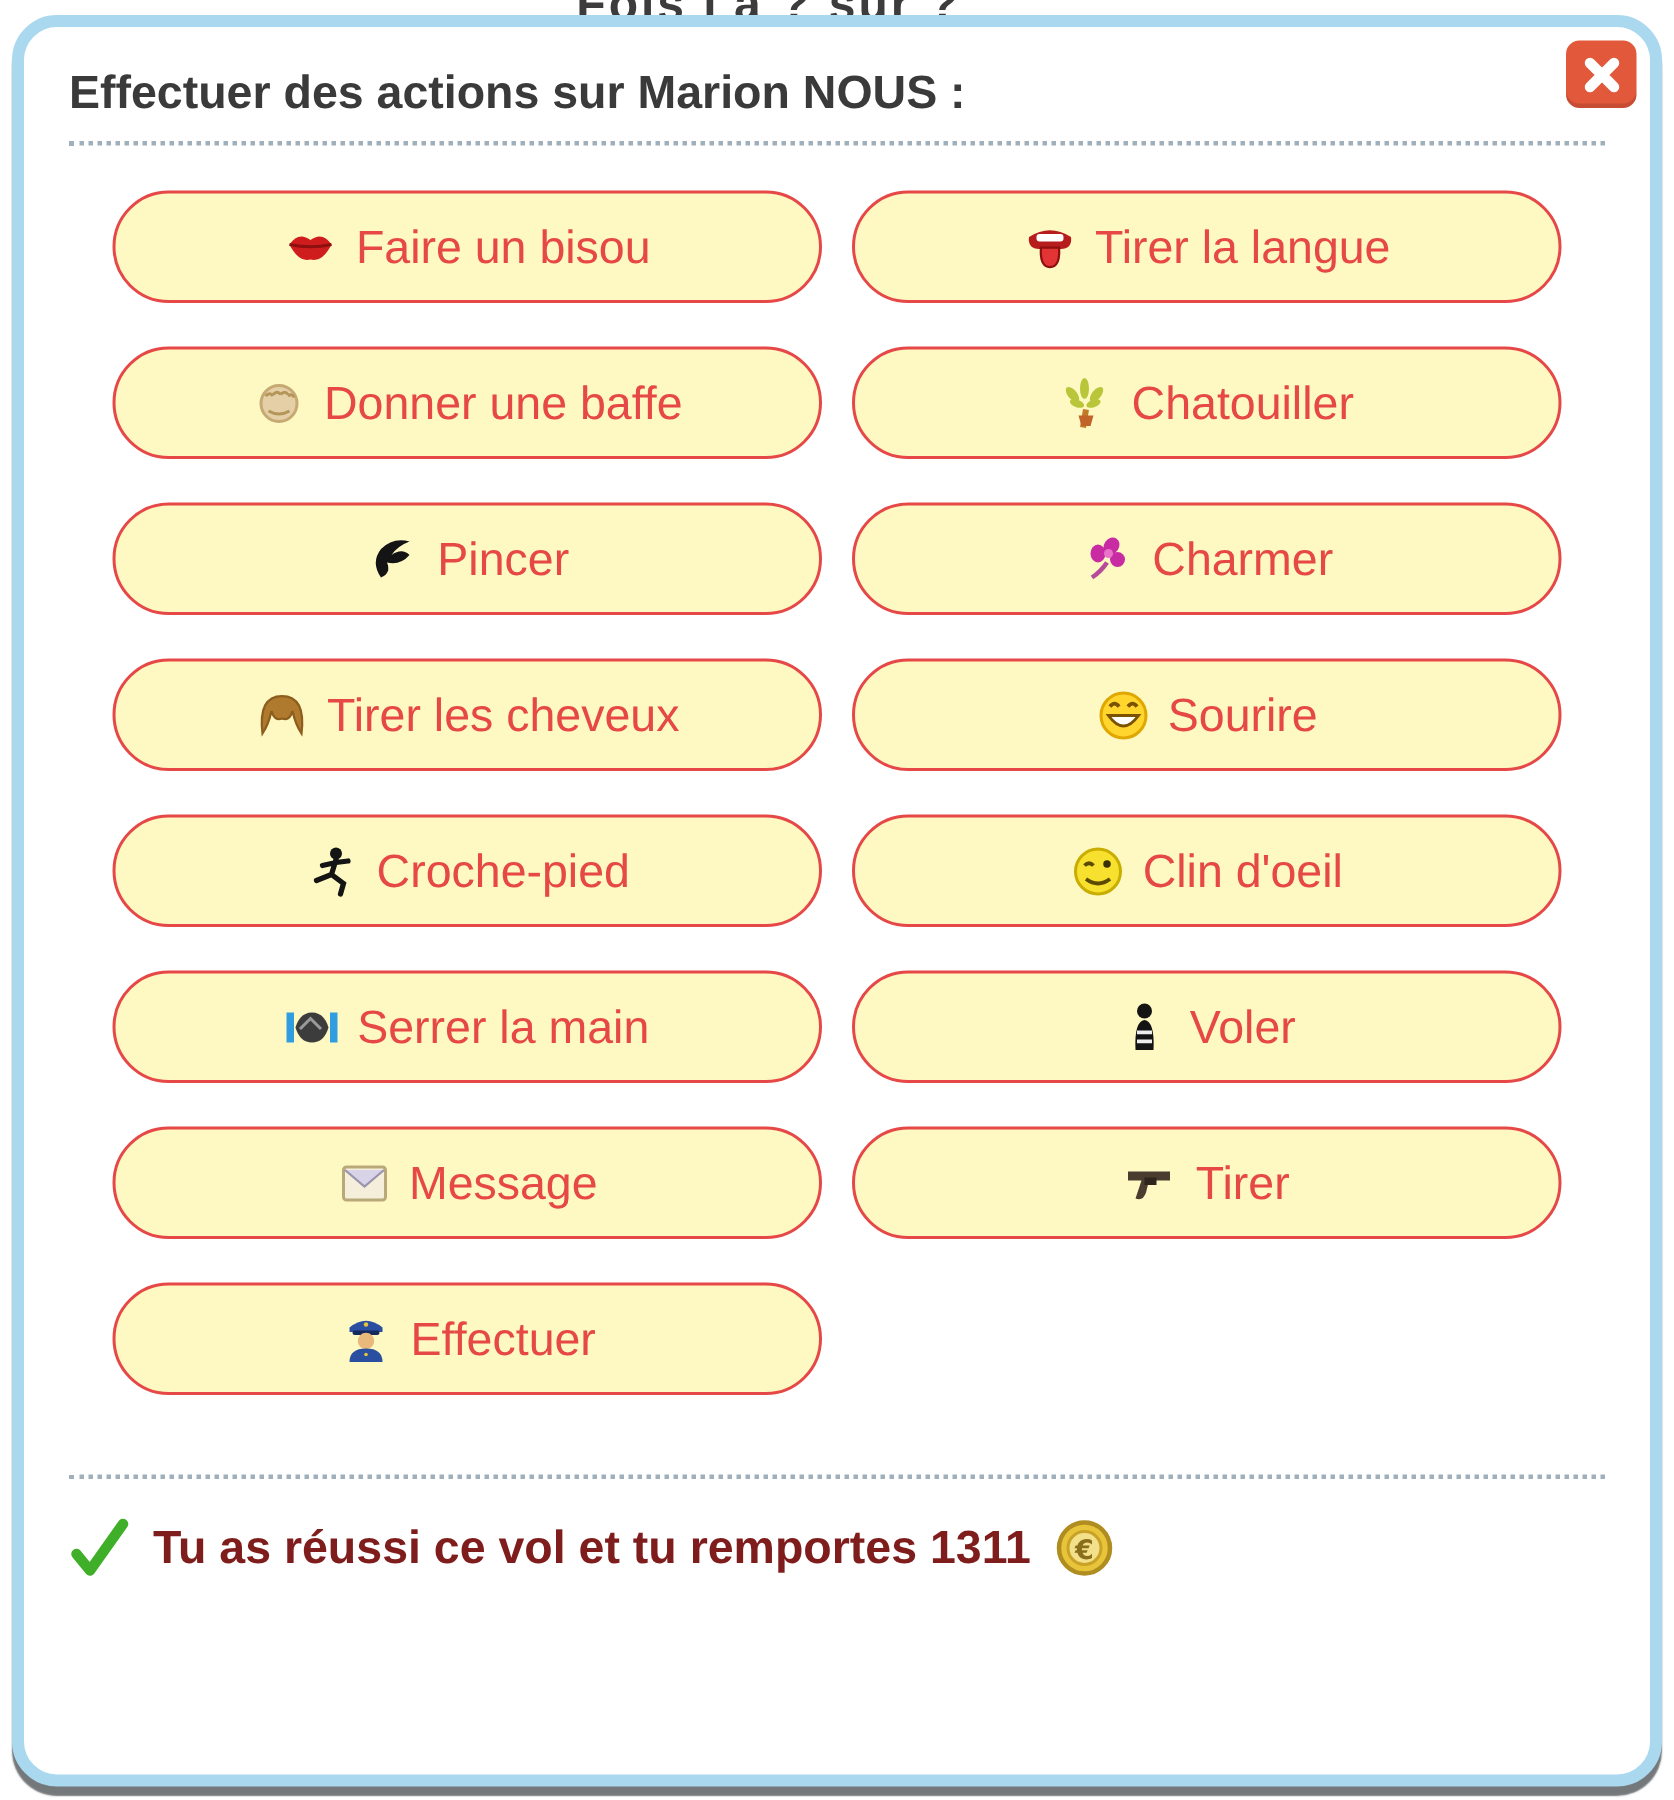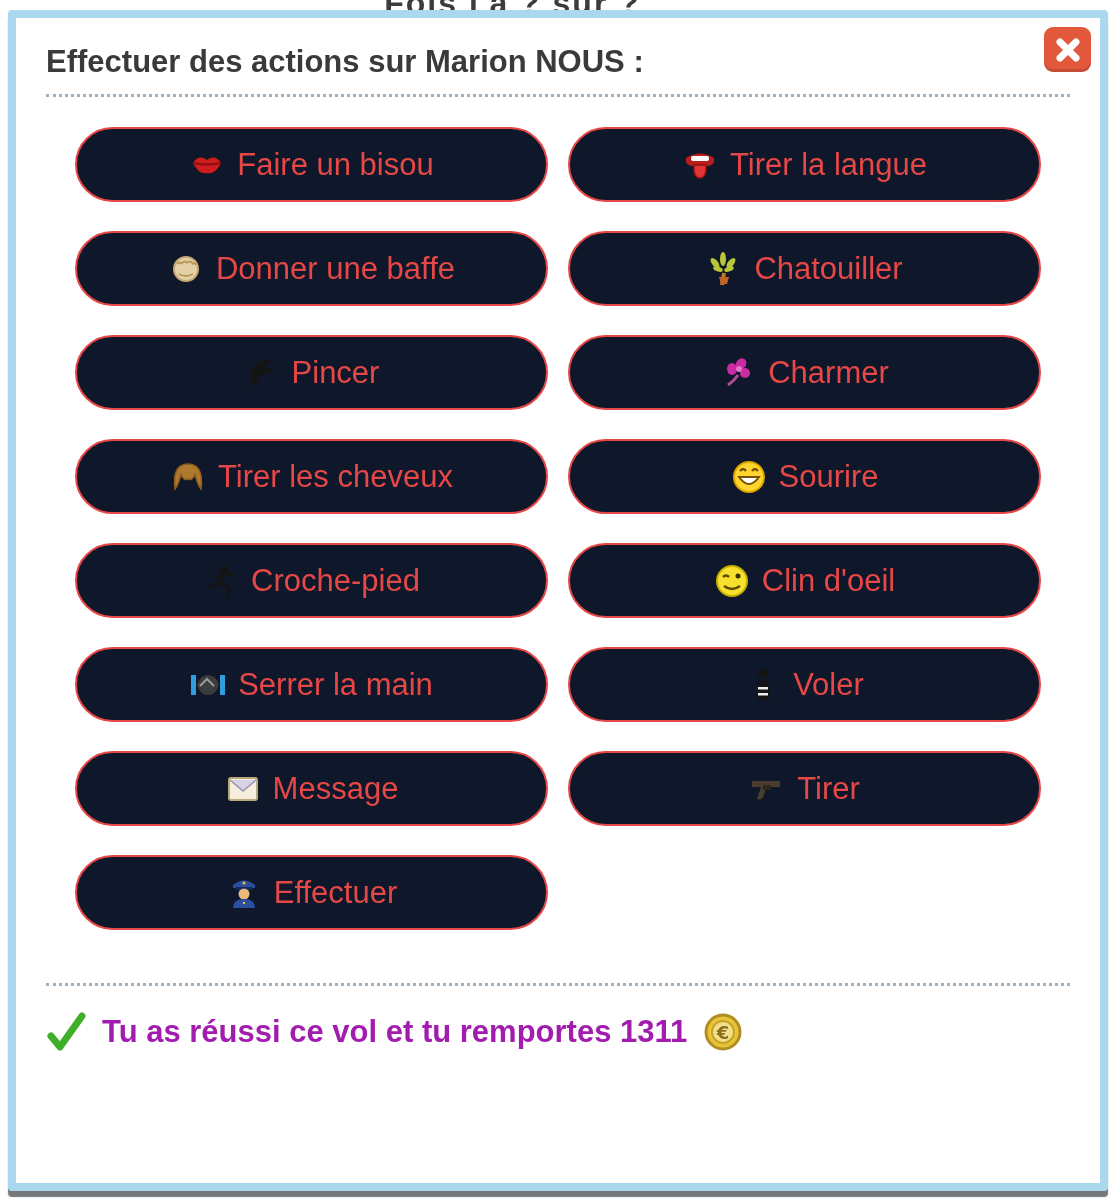--- a/index.html
+++ b/index.html
@@ -13,21 +13,21 @@
     position:absolute;top:0;left:0;width:1025px;height:10px;
     overflow:hidden;text-align:center;
   }
   .page-top-strip span{
     display:inline-block;margin-top:-26px;
     font-size:32px;font-weight:bold;color:#3c3c3c;letter-spacing:2px;
   }
   .modal{
     position:absolute;left:8px;top:10px;width:1100px;height:1181px;
     box-sizing:border-box;background:#ffffff;
-    border:8px solid #a9d8ef;border-radius:4px;
+    border:8px solid #a9d8ef;border-radius:30px;
     box-shadow:0 6px 1px rgba(92,96,100,.85);
   }
   .close-btn{
     position:absolute;top:9px;right:9px;width:47px;height:45px;
     background:#e2583b;border:none;border-radius:9px;cursor:pointer;
     display:flex;align-items:center;justify-content:center;
     box-shadow:inset 0 -3px 0 rgba(0,0,0,.12);
   }
   .modal-title{
     margin:26px 30px 0 30px;
@@ -36,36 +36,36 @@
   .dotted-sep{
     border:none;border-top:3px dotted #9fb0bc;
     margin:14px 30px 0 30px;height:0;
   }
   .actions-grid{
     margin:30px 59px 0 59px;
     display:grid;grid-template-columns:1fr 1fr;
     column-gap:20px;row-gap:29px;
   }
   .action-btn{
-    height:75px;box-sizing:border-box;background:#0f172a;
+    height:75px;box-sizing:border-box;background:#fef9c3;
     border:2px solid #e64747;border-radius:40px;cursor:pointer;
     display:flex;align-items:center;justify-content:center;gap:12px;
     font-family:"Liberation Sans","DejaVu Sans",sans-serif;
     font-size:31px;color:#e64747;padding:0 10px;white-space:nowrap;
   }
   .action-btn .icon{display:inline-flex;width:36px;height:36px;flex:0 0 auto;}
   .bottom-sep{
     border:none;border-top:3px dotted #9fb0bc;
     margin:53px 30px 0 30px;height:0;
   }
   .footer-msg{
     margin:26px 30px 0 30px;display:flex;align-items:center;gap:16px;
   }
   .footer-msg .msg-text{
-    font-size:31px;font-weight:bold;color:#a21caf;
+    font-size:31px;font-weight:bold;color:#7f1d1d;
   }
   .footer-msg .icon{display:inline-flex;width:40px;height:40px;flex:0 0 auto;}
 </style>
 </head>
 <body>
 
 <div class="page-top-strip">
   <span>Fois l'a ? sur ?</span>
 </div>
 

